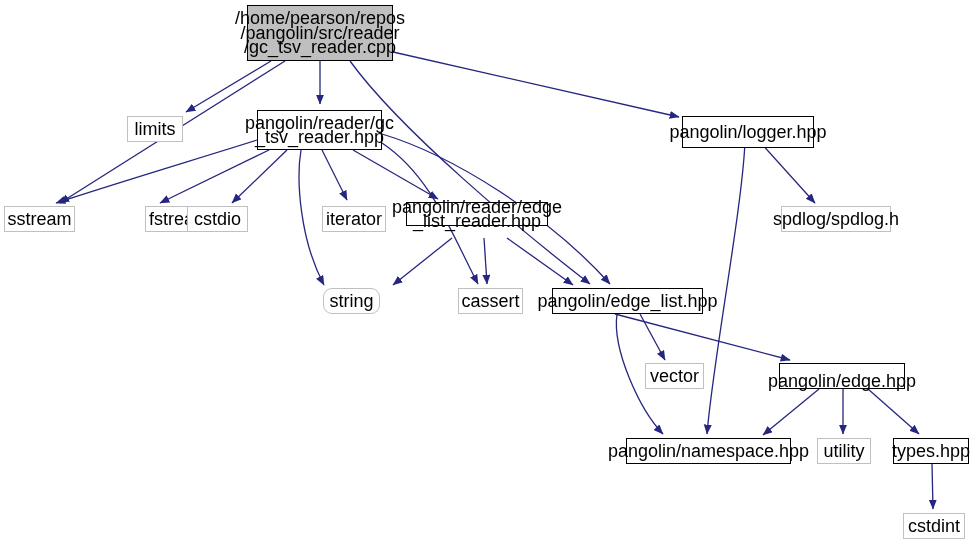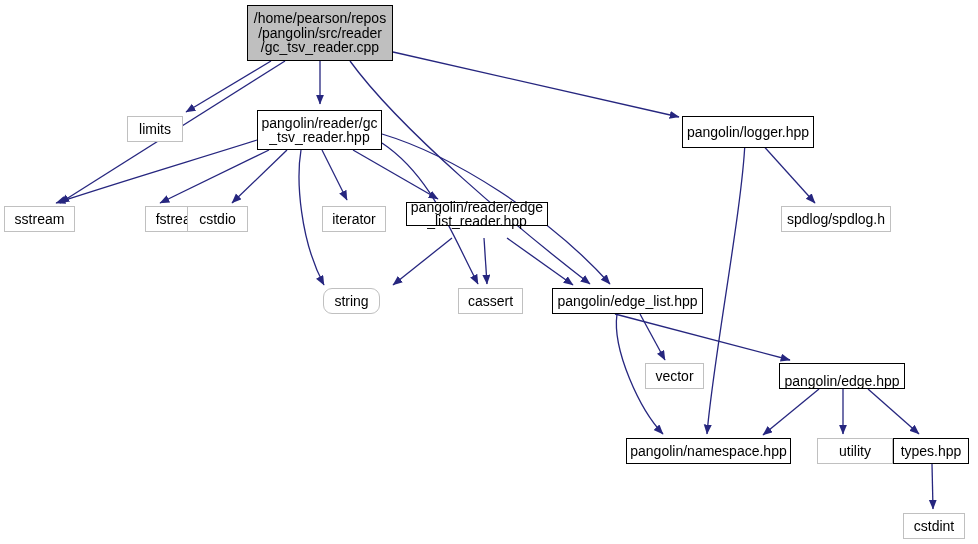--- a/index.html
+++ b/index.html
@@ -12,21 +12,21 @@
   }
   #edges{position:absolute;left:0;top:0;width:978px;height:544px;}
   .node{
     position:absolute;
     box-sizing:border-box;
     display:flex;
     align-items:center;
     justify-content:center;
     text-align:center;
     color:#000000;
-    font-size:14px;
+    font-size:18px;
     line-height:14.5px;
     letter-spacing:0px;
     white-space:pre-line;
     background:#ffffff;
     border:1px solid #c0c0c0;
     z-index:5;
   }
   .node.internal{border:1.6px solid #000000;}
   .node.root{background:#bfbfbf;border:1.6px solid #000000;}
   .node span{display:block;padding:0 3px;}
@@ -83,17 +83,17 @@
       <div class="node" style="left: 322px; top: 206px; width: 64px; height: 26px;"><span>iterator</span></div>
       <div class="node internal" style="left: 406px; top: 202px; width: 142px; height: 24px;"><span>pangolin/reader/edge
 _list_reader.hpp</span></div>
       <div class="node" style="left: 781px; top: 206px; width: 110px; height: 26px;"><span>spdlog/spdlog.h</span></div>
       <div class="node" style="left: 323px; top: 288px; width: 57px; height: 26px; border-radius: 9px;"><span>string</span></div>
       <div class="node" style="left: 458px; top: 288px; width: 65px; height: 26px;"><span>cassert</span></div>
       <div class="node internal" style="left: 552px; top: 288px; width: 151px; height: 26px;"><span>pangolin/edge_list.hpp</span></div>
       <div class="node" style="left: 645px; top: 363px; width: 59px; height: 26px;"><span>vector</span></div>
       <div class="node internal" style="left: 779px; top: 363px; width: 126px; height: 26px; align-items: flex-end;"><span>pangolin/edge.hpp</span></div>
       <div class="node internal" style="left: 626px; top: 438px; width: 165px; height: 26px;"><span>pangolin/namespace.hpp</span></div>
-      <div class="node" style="left: 817px; top: 438px; width: 76px; height: 26px;"><span>utility</span></div>
+      <div class="node" style="left: 817px; top: 438px; width: 54px; height: 26px;"><span>utility</span></div>
       <div class="node internal" style="left: 893px; top: 438px; width: 76px; height: 26px;"><span>types.hpp</span></div>
       <div class="node" style="left: 903px; top: 513px; width: 62px; height: 26px;"><span>cstdint</span></div>
     </div>
 </div>
 
 </body></html>

